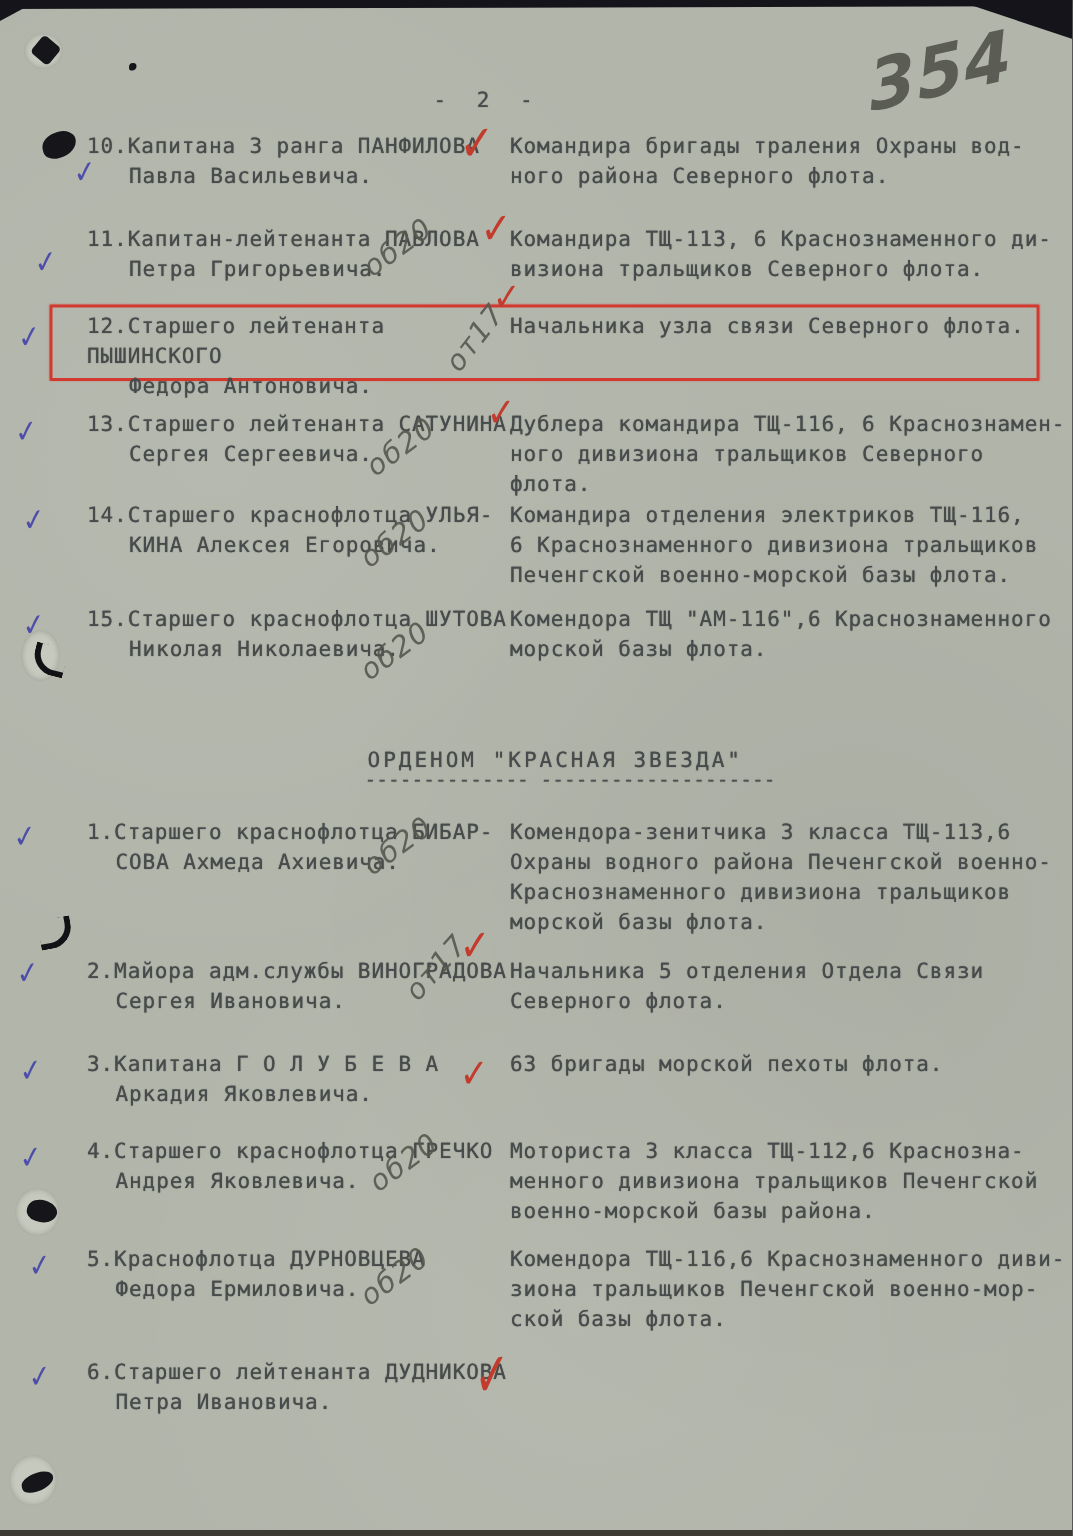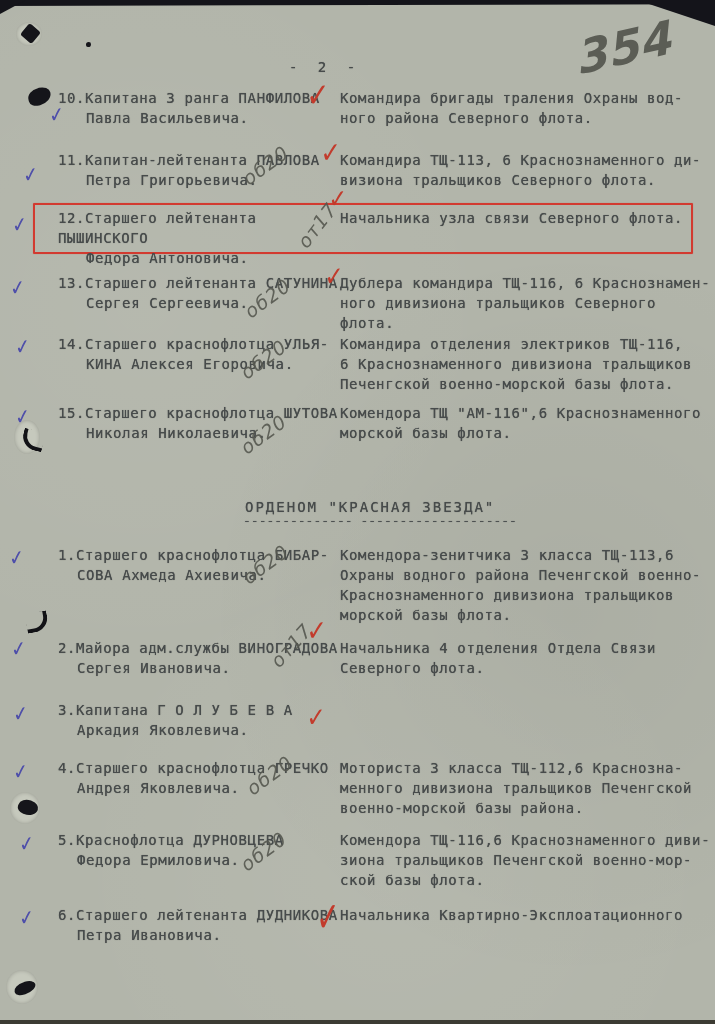--- a/index.html
+++ b/index.html
@@ -215,33 +215,34 @@
   </div>
     <div class="entry e-s2 sec2">
     <span class="bluecheck">✓</span>
     <div class="left typed">
         <div class="line">2.Майора адм.службы ВИНОГРАДОВА</div>
         <div class="line cont">Сергея Ивановича.</div>
       </div>
     <span class="redcheck">✓</span>
     <span class="pencil">от17</span>
     <div class="right typed">
-        <div class="line">Начальника 4 отделения Отдела Связи</div>
+        <div class="line">Начальника 5 отделения Отдела Связи</div>
         <div class="line cont">Северного флота.</div>
       </div>
   </div>
     <div class="entry e-s3 sec2">
     <span class="bluecheck">✓</span>
     <div class="left typed">
         <div class="line">3.Капитана Г О Л У Б Е В А</div>
         <div class="line cont">Аркадия Яковлевича.</div>
       </div>
     <span class="redcheck">✓</span>
 
     <div class="right typed">
+        <div class="line cont">63 бригады морской пехоты флота.</div>
       </div>
   </div>
     <div class="entry e-s4 sec2">
     <span class="bluecheck">✓</span>
     <div class="left typed">
         <div class="line">4.Старшего краснофлотца ГРЕЧКО</div>
         <div class="line cont">Андрея Яковлевича.</div>
       </div>
 
     <span class="pencil">об20</span>
@@ -267,16 +268,15 @@
   </div>
     <div class="entry e-s6 sec2">
     <span class="bluecheck">✓</span>
     <div class="left typed">
         <div class="line">6.Старшего лейтенанта ДУДНИКОВА</div>
         <div class="line cont">Петра Ивановича.</div>
       </div>
     <span class="redcheck">✓</span>
 
     <div class="right typed">
-        <div class="line">Начальника Квартирно-Эксплоатационного</div>
       </div>
   </div>
   </div>
 
 </body></html>

